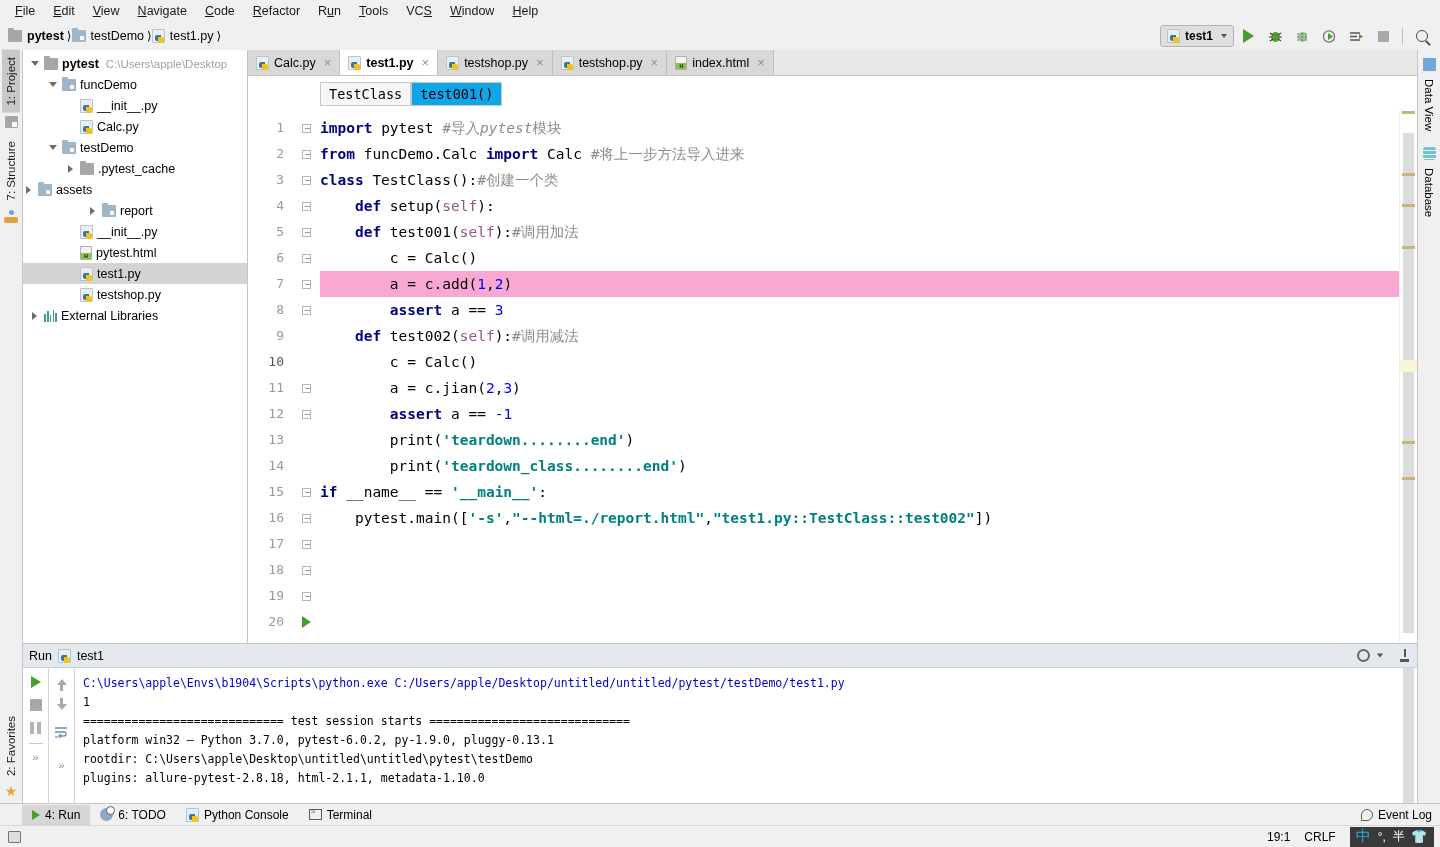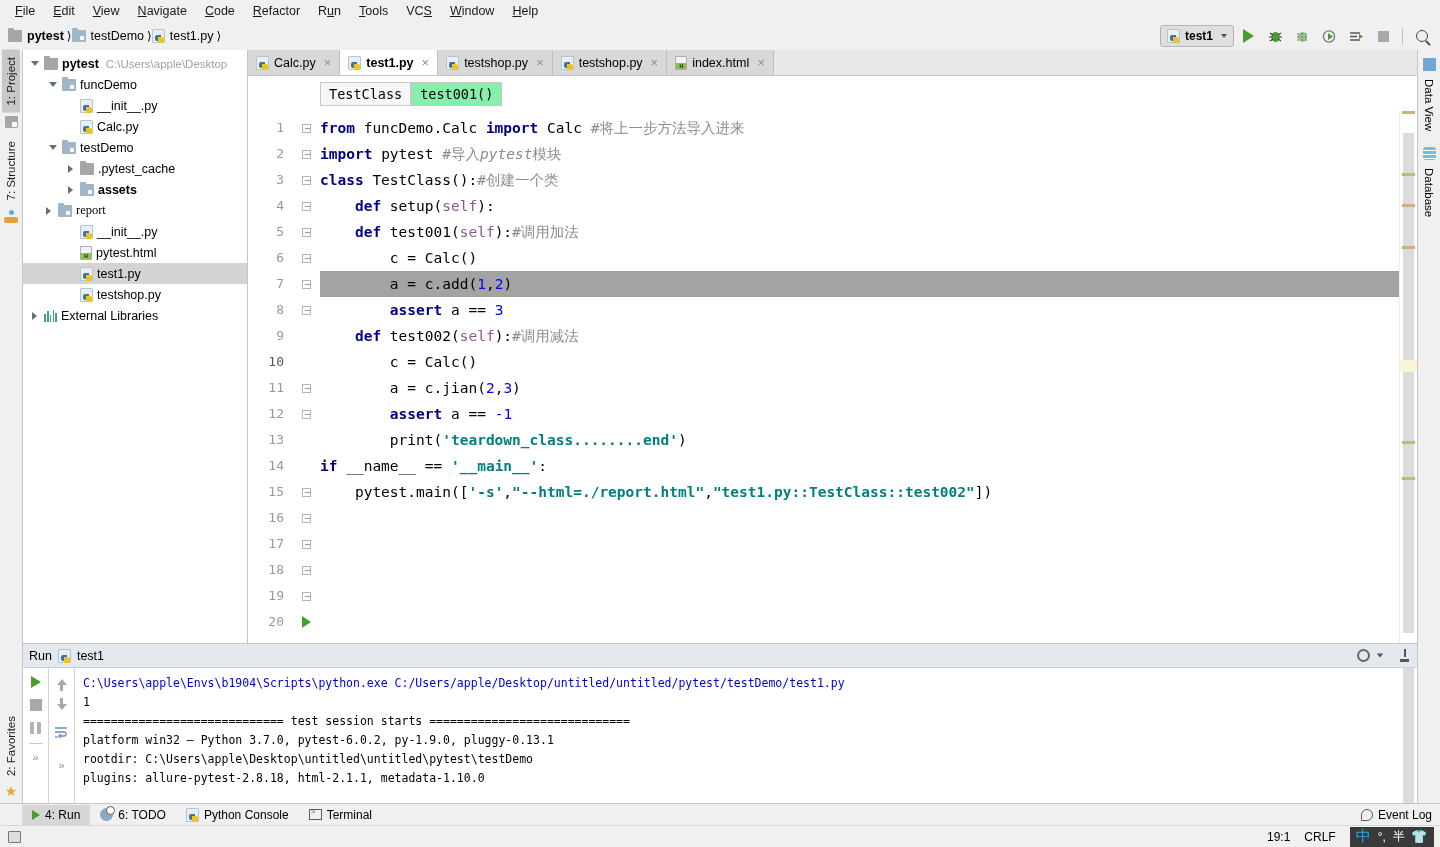--- a/index.html
+++ b/index.html
@@ -148,31 +148,31 @@
   .tabsrow { height: 26px; background: #e8e8e8; display: flex; align-items: stretch; border-bottom: 1px solid #c5c5c5; flex: 0 0 26px; }
   .etab {
     display: flex; align-items: center; gap: 5px; padding: 0 8px;
     background: #d8d8d8; border-right: 1px solid #c0c0c0; font-size: 12.5px; cursor: default;
   }
   .etab.active { background: #fff; font-weight: bold; }
   .etab .x { color: #8e8e8e; font-size: 13px; margin-left: 3px; font-weight: normal; }
 
   .bcrow { height: 35px; background: #fff; display: flex; align-items: center; padding-left: 72px; gap: 0; flex: 0 0 35px; }
   .bchip { border: 1px solid #c8c8c8; background: #f7f7f7; padding: 3px 8px; font-family: "DejaVu Sans Mono", monospace; font-size: 13.5px; }
-  .bchip.cur { background: #86efac; border-color: #c8c8c8; }
+  .bchip.cur { background: #0ea5e9; border-color: #c8c8c8; }
 
   .editorwrap { flex: 1 1 auto; display: flex; background: #fff; position: relative; min-height: 0; overflow: hidden; }
   .gutter-num {
     width: 44px; background: #fff; text-align: right; padding-right: 8px; flex: 0 0 44px;
     font-family: "DejaVu Sans Mono", monospace; font-size: 13px; color: #999; padding-top: 4px;
   }
   .gutter-fold { width: 28px; flex: 0 0 28px; background: #fff; padding-top: 4px; position: relative; }
   .codearea { flex: 1 1 auto; padding-top: 4px; font-family: "DejaVu Sans Mono", monospace; font-size: 14.5px; position: relative; overflow: hidden; }
   .ln { height: 26px; line-height: 26px; white-space: pre; }
-  .ln.hl { background: #a3a3a3; }
+  .ln.hl { background: #f9a8d4; }
   .gutter-num .ln { line-height: 26px; }
   .gutter-num .ln.cur { color: #555; }
 
   .kw { color: #000080; font-weight: bold; }
   .str { color: #008080; font-weight: bold; }
   .cm { color: #8c8c8c; }
   .cm i { font-style: italic; }
   .num { color: #0000ff; }
   .selfk { color: #94558d; }
   .plain { color: #000; }
@@ -384,28 +384,28 @@
                 <span class="ic-folder src"></span>
                 <span class="tname">testDemo</span>
               </div>
               <div class="trow" style="padding-left: 42px;">
                 <span class="tarrow">
                   <span class="right"></span>
                 </span>
                 <span class="ic-folder"></span>
                 <span class="tname">.pytest_cache</span>
               </div>
-              <div class="trow" style="padding-left: 42px; font-weight: bold;">
+              <div class="trow" style="">
                 <span class="tarrow">
                   <span class="right"></span>
                 </span>
                 <span class="ic-folder src"></span>
                 <span class="tname">assets</span>
               </div>
-              <div class="trow" style="padding-left: 20px; font-family: Liberation Serif, serif;">
+              <div class="trow" style="padding-left: 64px;">
                 <span class="tarrow">
                   <span class="right"></span>
                 </span>
                 <span class="ic-folder src"></span>
                 <span class="tname">report</span>
               </div>
               <div class="trow" style="padding-left: 42px;">
                 <span class="tarrow"></span>
                 <span class="ic-py"></span>
                 <span class="tname">__init__.py</span>
@@ -573,32 +573,33 @@
                 <div class="fold-row">
                   <span class="foldmark"></span>
                   <span style="position: absolute; left: 50%; top: 0px; bottom: 0px; width: 1px; background: rgb(216, 216, 216); z-index: -1;"></span>
                 </div>
                 <div class="fold-row">
                   <span class="runarrow"></span>
                 </div>
                 <div class="fold-row"></div>
               </div>
             <div class="codearea" id="code-container">
+                <div class="ln"><span class="kw">import</span> <span class="plain">pytest</span> <span class="cm">#导入<i>pytest</i>模块</span></div>
                 <div class="ln"><span class="kw">from</span> <span class="plain">funcDemo</span><span class="plain">.</span><span class="plain">Calc</span> <span class="kw">import</span> <span class="plain">Calc</span> <span class="cm">#将上一步方法导入进来</span></div>
-                <div class="ln"><span class="kw">import</span> <span class="plain">pytest</span> <span class="cm">#导入<i>pytest</i>模块</span></div>
                 <div class="ln"><span class="kw">class</span> <span class="plain">TestClass</span><span class="plain">(</span><span class="plain">)</span><span class="plain">:</span><span class="cm">#创建一个类</span></div>
                 <div class="ln">    <span class="kw">def</span> <span class="plain">setup</span><span class="plain">(</span><span class="selfk">self</span><span class="plain">)</span><span class="plain">:</span></div>
                 <div class="ln">    <span class="kw">def</span> <span class="plain">test001</span><span class="plain">(</span><span class="selfk">self</span><span class="plain">)</span><span class="plain">:</span><span class="cm">#调用加法</span></div>
                 <div class="ln">        <span class="plain">c</span> <span class="plain">=</span> <span class="plain">Calc</span><span class="plain">(</span><span class="plain">)</span></div>
                 <div class="ln hl">        <span class="plain">a</span> <span class="plain">=</span> <span class="plain">c</span><span class="plain">.</span><span class="plain">add</span><span class="plain">(</span><span class="num">1</span><span class="plain">,</span><span class="num">2</span><span class="plain">)</span></div>
                 <div class="ln">        <span class="kw">assert</span> <span class="plain">a</span> <span class="plain">=</span><span class="plain">=</span> <span class="num">3</span></div>
                 <div class="ln">    <span class="kw">def</span> <span class="plain">test002</span><span class="plain">(</span><span class="selfk">self</span><span class="plain">)</span><span class="plain">:</span><span class="cm">#调用减法</span></div>
                 <div class="ln">        <span class="plain">c</span> <span class="plain">=</span> <span class="plain">Calc</span><span class="plain">(</span><span class="plain">)</span></div>
                 <div class="ln">        <span class="plain">a</span> <span class="plain">=</span> <span class="plain">c</span><span class="plain">.</span><span class="plain">jian</span><span class="plain">(</span><span class="num">2</span><span class="plain">,</span><span class="num">3</span><span class="plain">)</span></div>
                 <div class="ln">        <span class="kw">assert</span> <span class="plain">a</span> <span class="plain">=</span><span class="plain">=</span> <span class="num">-</span><span class="num">1</span></div>
+                <div class="ln">        <span class="plain">print</span><span class="plain">(</span><span class="str">'teardown........end'</span><span class="plain">)</span></div>
                 <div class="ln">        <span class="plain">print</span><span class="plain">(</span><span class="str">'teardown_class........end'</span><span class="plain">)</span></div>
                 <div class="ln"><span class="kw">if</span> <span class="plain">__name__</span> <span class="plain">=</span><span class="plain">=</span> <span class="str">'__main__'</span><span class="plain">:</span></div>
                 <div class="ln">    <span class="plain">pytest</span><span class="plain">.</span><span class="plain">main</span><span class="plain">(</span><span class="plain">[</span><span class="str">'-s'</span><span class="plain">,</span><span class="str">"--html=./report.html"</span><span class="plain">,</span><span class="str">"test1.py::TestClass::test002"</span><span class="plain">]</span><span class="plain">)</span></div>
               </div>
             <div class="rightmark">
               <div class="sb" style="top:22px; height:500px;"></div>
               <div class="mk" style="top:0px;"></div>
               <div class="mk" style="top:62px;"></div>
               <div class="mk" style="top:93px;"></div>
               <div class="mk" style="top:135px;"></div>

